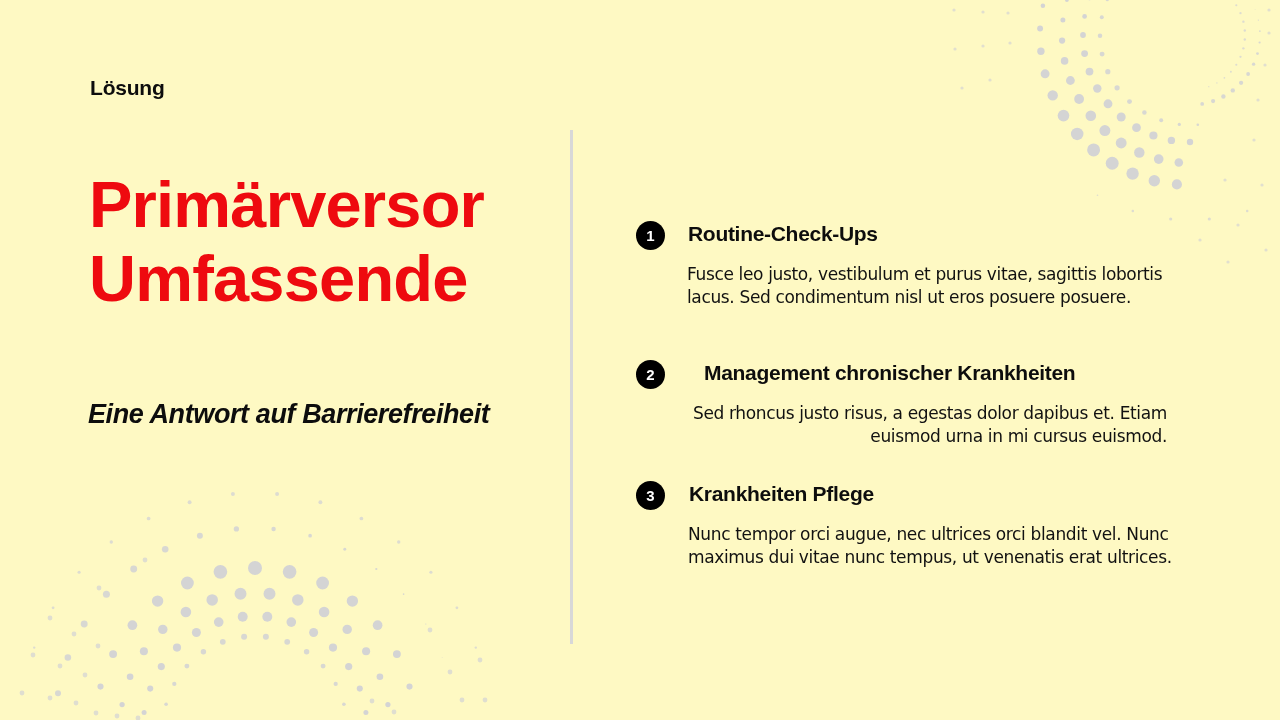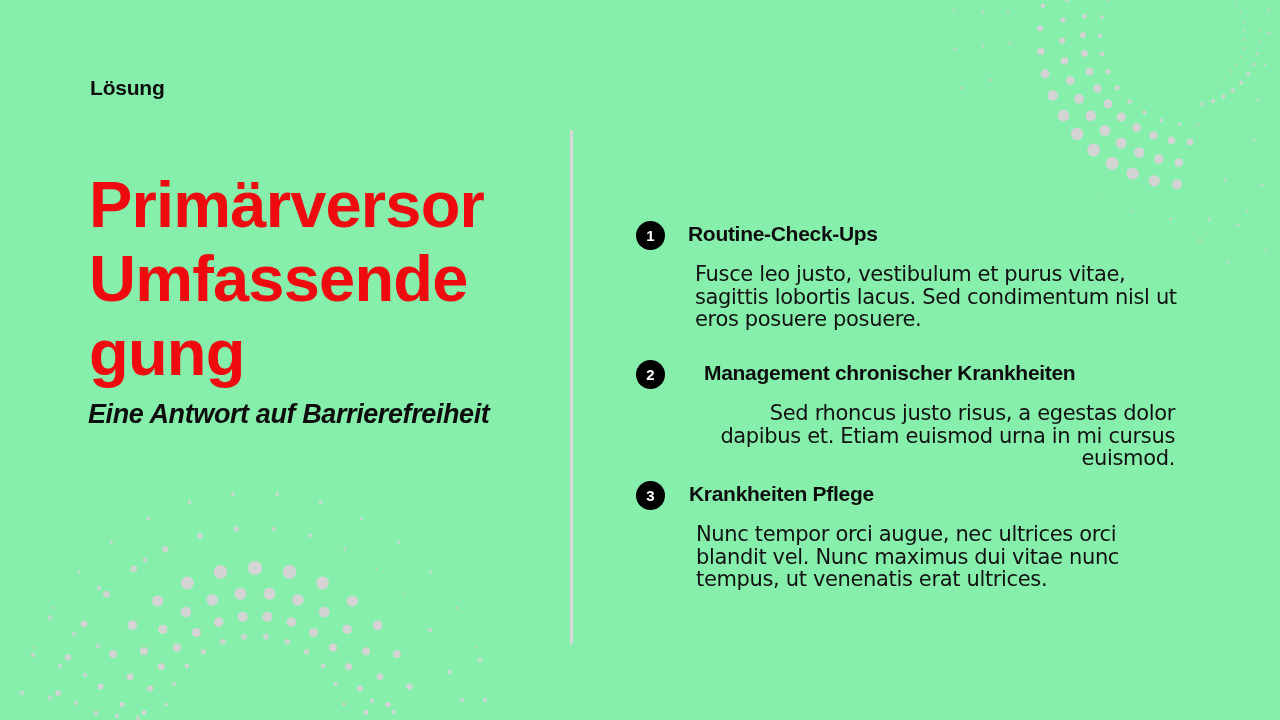--- a/index.html
+++ b/index.html
@@ -1,27 +1,27 @@
 <!DOCTYPE html>
 <html><head>
 <meta charset="utf-8">
 <style>
   * { margin: 0; padding: 0; box-sizing: border-box; }
   html, body { width: 1280px; height: 720px; overflow: hidden; background: #ffffff; }
   body { position: relative; font-family: "Liberation Sans", "DejaVu Sans", sans-serif; color: #0d0d0d; }
-  .slide { position: absolute; inset: 0; background: #86efac; }
+  .slide { position: absolute; inset: 0; background: #fef9c3; }
   .deco { position: absolute; left: 0; top: 0; width: 1280px; height: 720px; pointer-events: none; }
   .eyebrow { position: absolute; left: 90px; top: 76px; font-size: 21px; font-weight: 700; letter-spacing: -0.2px; }
   .title { position: absolute; left: 89px; top: 168px; width: 440px; font-size: 65px; line-height: 74px; font-weight: 700; letter-spacing: -0.8px; }
   .subtitle { position: absolute; left: 88px; top: 399px; font-size: 27px; font-weight: 700; font-style: italic; letter-spacing: -0.4px; }
   .divider { position: absolute; left: 570px; top: 130px; width: 3px; height: 514px; background: #d8d8d8; }
   .item { position: absolute; left: 636px; width: 560px; }
   .badge { position: absolute; left: 0; top: 0; width: 29px; height: 29px; border-radius: 50%; background: #000; color: #fff; font-size: 15px; font-weight: 700; display: flex; align-items: center; justify-content: center; }
   .item-title { position: absolute; left: 52px; top: 1px; font-size: 21px; font-weight: 700; letter-spacing: -0.3px; white-space: nowrap; text-align: right; }
-  .item-body { position: absolute; left: 51px; top: 42px; width: 500px; font-family: "DejaVu Sans", sans-serif; font-size: 21px; line-height: 22.5px; color: #111; letter-spacing: -0.35px; margin-left: 8px; }
+  .item-body { position: absolute; left: 51px; top: 42px; width: 500px; font-family: "DejaVu Sans", sans-serif; font-size: 17px; line-height: 22.5px; color: #111; letter-spacing: -0.35px; }
 </style>
 </head>
 <body>
 
 <div class="slide">
 
   <svg class="deco" id="deco" viewBox="0 0 1280 720" xmlns="http://www.w3.org/2000/svg">
       <circle cx="1176.9" cy="184.4" r="5.06" fill="#D4D4D4" fill-opacity="1"></circle>
       <circle cx="1154.3" cy="180.7" r="5.71" fill="#D4D4D4" fill-opacity="1"></circle>
       <circle cx="1132.6" cy="173.6" r="6.19" fill="#D4D4D4" fill-opacity="1"></circle>
@@ -229,21 +229,20 @@
       <circle cx="485.0" cy="700.0" r="2.40" fill="#D4D4D4" fill-opacity="0.75"></circle>
       <circle cx="372.0" cy="701.0" r="2.40" fill="#D4D4D4" fill-opacity="0.75"></circle>
       <circle cx="394.0" cy="712.0" r="2.40" fill="#D4D4D4" fill-opacity="0.75"></circle>
     </svg>
 
   <div class="eyebrow">Lösung</div>
 
   <h1 class="title" style="color:#EE0A0F;">
     <span style="display:block;">Primärversor</span>
     <span style="display:block;">Umfassende</span>
-    <span style="display:block;">gung</span>
   </h1>
 
   <div class="subtitle">Eine Antwort auf Barrierefreiheit</div>
 
   <div class="divider"></div>
 
   <div class="item" style="top:221px;">
     <div class="badge">1</div>
     <div class="item-title">Routine-Check-Ups</div>
     <div class="item-body" style="width:490px;">Fusce leo justo, vestibulum et purus vitae, sagittis lobortis lacus. Sed condimentum nisl ut eros posuere posuere.</div>

